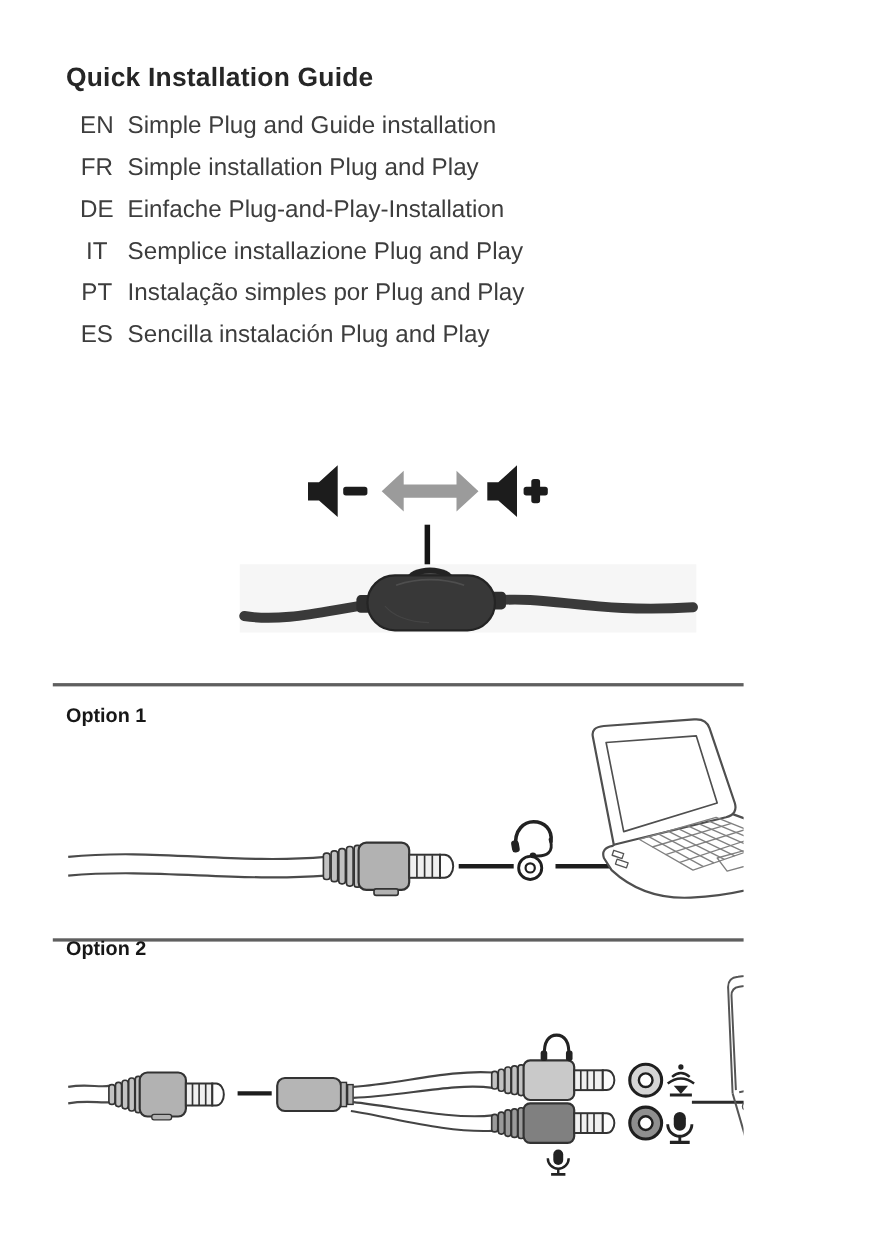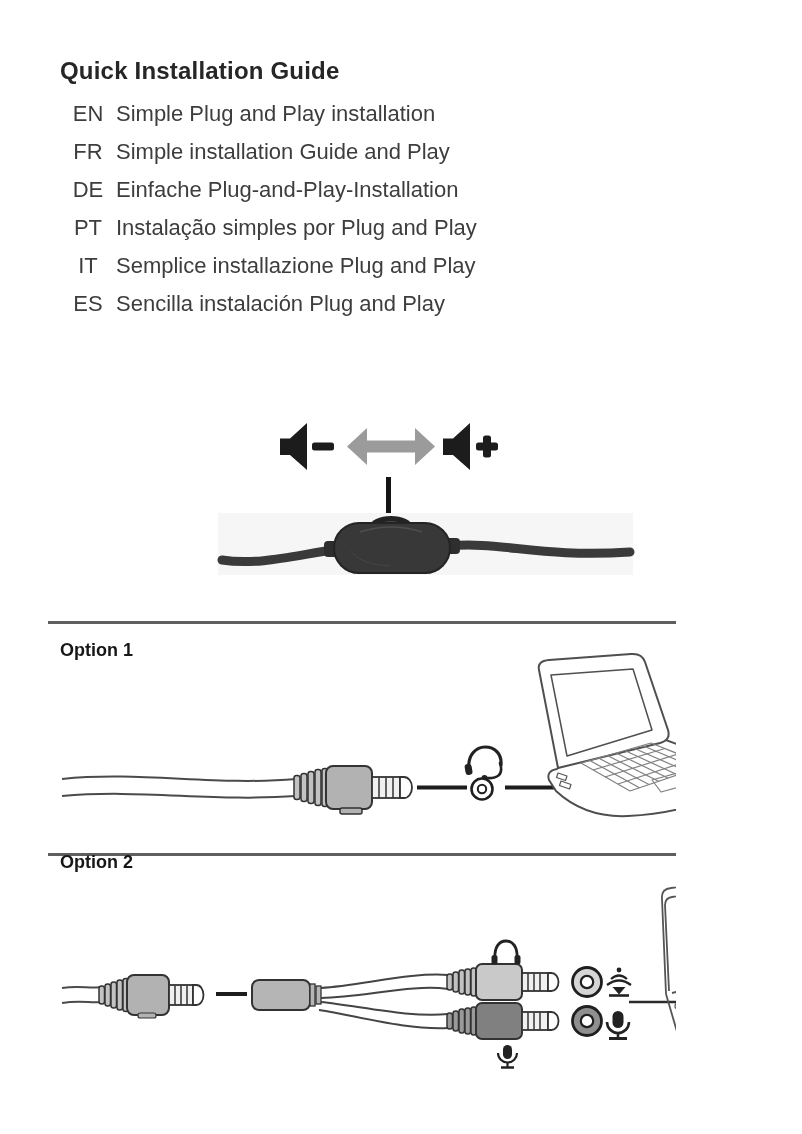--- a/index.html
+++ b/index.html
@@ -19,37 +19,37 @@
 </head>
 <body>
 
 <div class="page">
 
   <div class="title">Quick Installation Guide</div>
 
   <div class="lang-list">
     <div class="lang-row">
       <span class="lang-code">EN</span>
-      <span class="lang-text">Simple Plug and Play installation</span>
+      <span class="lang-text">Simple Plug and Guide installation</span>
     </div>
     <div class="lang-row">
       <span class="lang-code">FR</span>
-      <span class="lang-text">Simple installation Guide and Play</span>
+      <span class="lang-text">Simple installation Plug and Play</span>
     </div>
     <div class="lang-row">
       <span class="lang-code">DE</span>
       <span class="lang-text">Einfache Plug-and-Play-Installation</span>
     </div>
     <div class="lang-row">
+      <span class="lang-code">IT</span>
+      <span class="lang-text">Semplice installazione Plug and Play</span>
+    </div>
+    <div class="lang-row">
       <span class="lang-code">PT</span>
       <span class="lang-text">Instalação simples por Plug and Play</span>
-    </div>
-    <div class="lang-row">
-      <span class="lang-code">IT</span>
-      <span class="lang-text">Semplice installazione Plug and Play</span>
     </div>
     <div class="lang-row">
       <span class="lang-code">ES</span>
       <span class="lang-text">Sencilla instalación Plug and Play</span>
     </div>
   </div>
 
   <div class="abs" style="left:200px;top:415px;width:450px;height:165px;">
     <svg width="450" height="165" viewBox="0 0 450 165">
 

